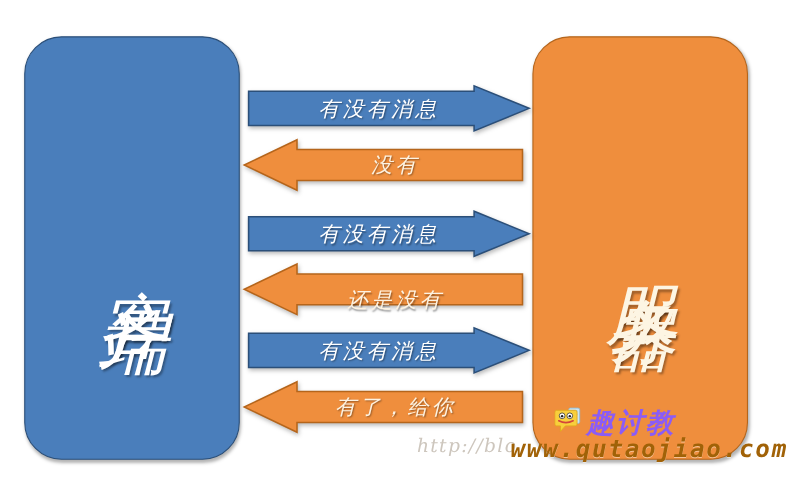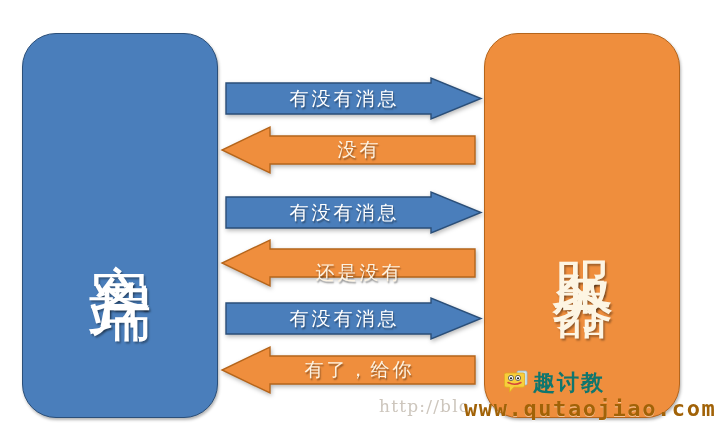--- a/index.html
+++ b/index.html
@@ -9,20 +9,21 @@
   }
   body {
     font-family: "Liberation Sans", sans-serif;
   }
   #canvas {
     position: relative;
     width: 715px;
     height: 435px;
     background: #ffffff;
     overflow: hidden;
+    font-style: italic;
   }
 
   
   .node {
     position: absolute;
     top: 33px;
     width: 196px;
     height: 385px;
     border-radius: 34px;
     box-sizing: border-box;
@@ -116,24 +117,24 @@
     color: #a16207;
     white-space: nowrap;
     text-shadow: 0 1px 0 rgba(255,255,255,0.45);
     user-select: none;
   }
   .wm-brand {
     position: absolute;
     left: 533px;
     top: 368px;
     font-family: "DejaVu Sans", "Liberation Sans", sans-serif;
-    font-size: 22px;
+    font-size: 25px;
     font-weight: bold;
     letter-spacing: 2px;
-    color: #0f766e;
+    color: #8b5cf6;
     white-space: nowrap;
     user-select: none;
   }
   .wm-logo-icon {
     position: absolute;
     left: 504px;
     top: 370px;
     width: 27px;
     height: 25px;
   }

